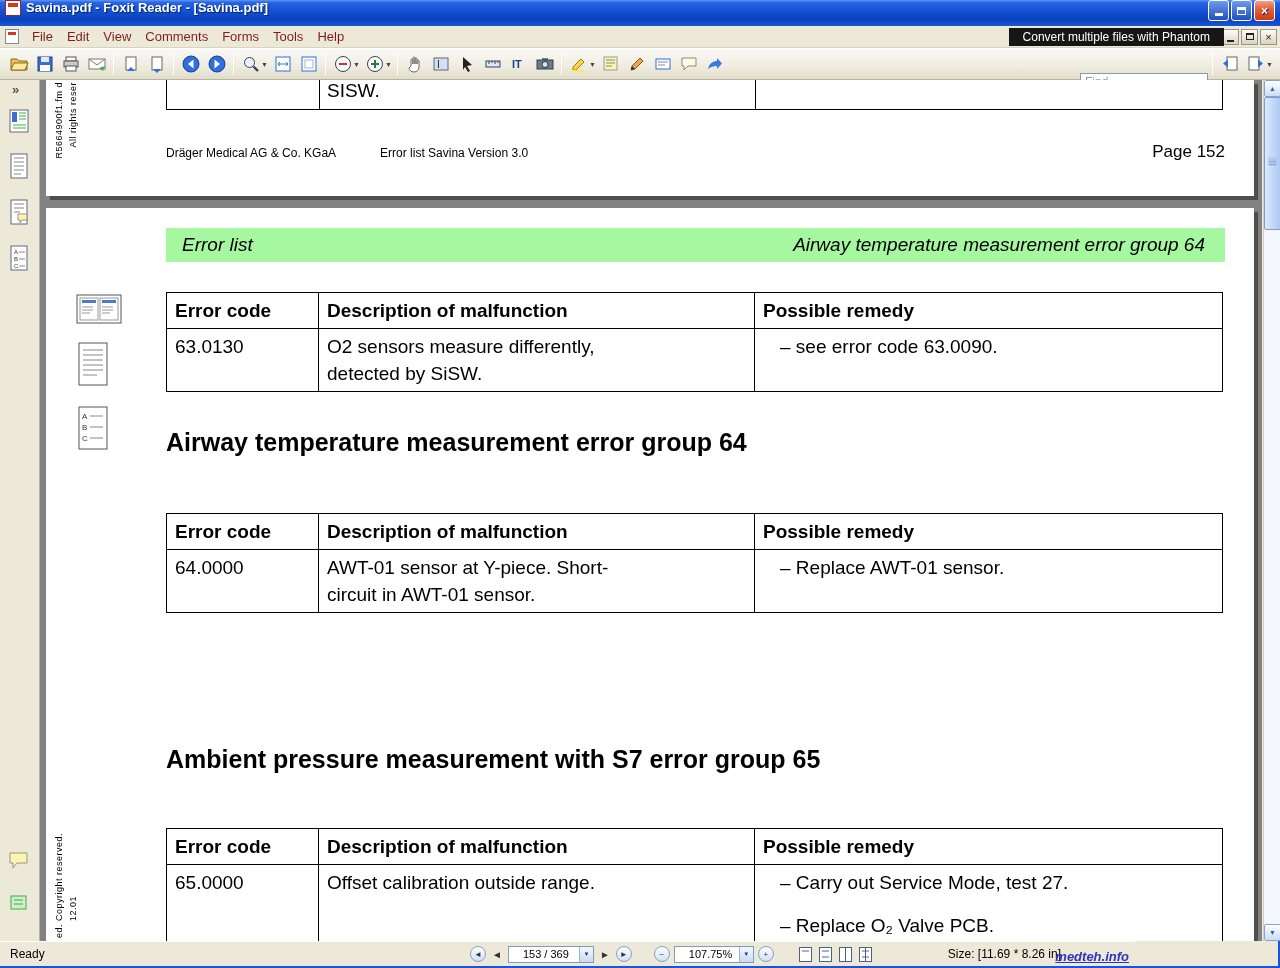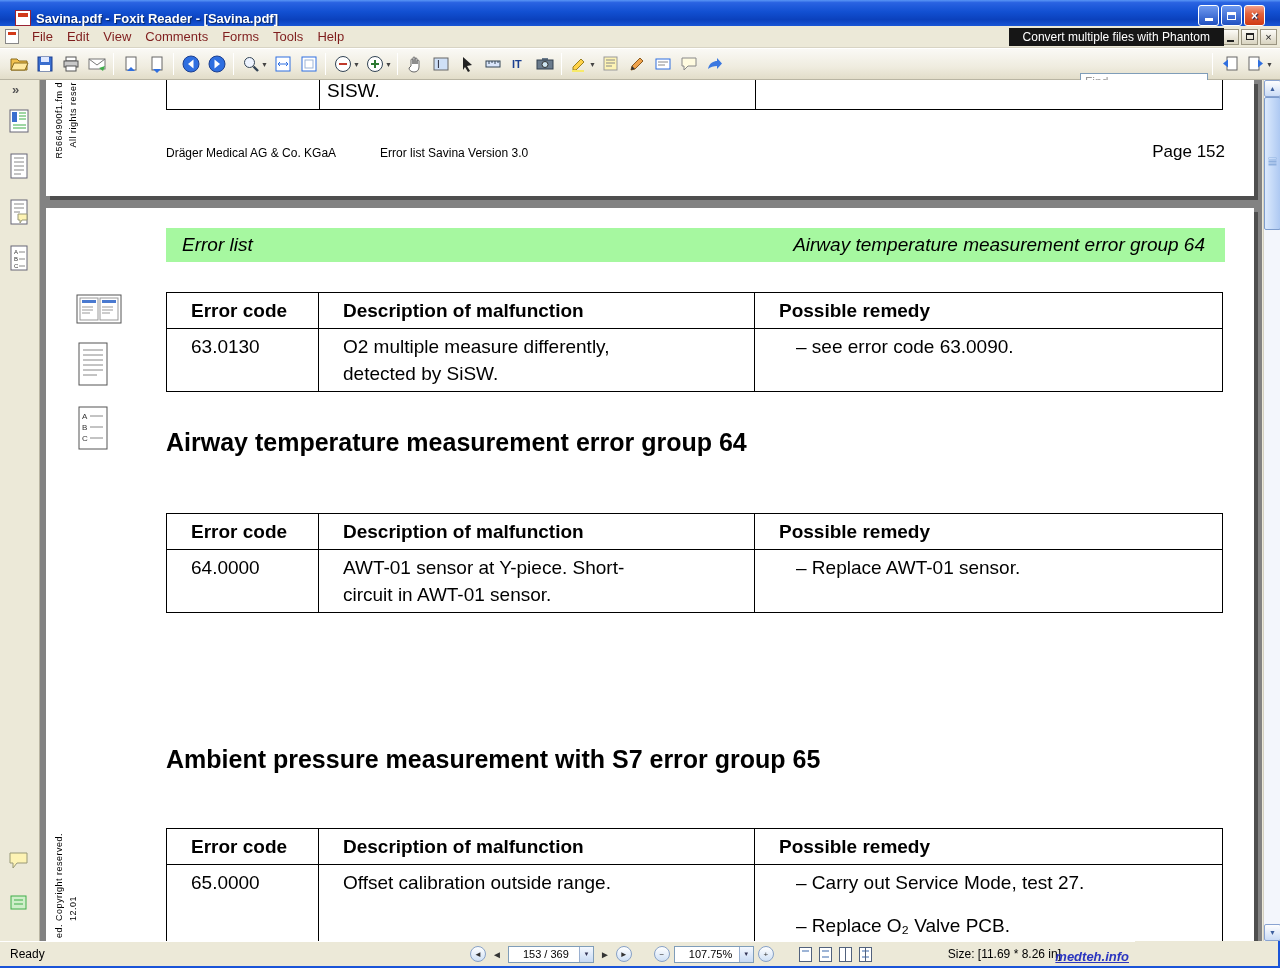--- a/index.html
+++ b/index.html
@@ -2,21 +2,21 @@
 <html><head>
 <meta charset="utf-8">
 <style>
   * { margin:0; padding:0; box-sizing:border-box; }
   html,body { width:1280px; height:968px; overflow:hidden; }
   body { font-family:"Liberation Sans","DejaVu Sans",sans-serif; background:#ece9d8; }
   .window { position:relative; width:1280px; height:968px; background:#ece9d8;
             box-shadow: inset 2px 0 #1a54d8, inset -2px 0 #1a54d8, inset 0 -2px #1a54d8; }
 
   
-  .titlebar { height:26px; display:flex; align-items:flex-end; padding:0 15px;
+  .titlebar { height:26px; display:flex; align-items:flex-start; padding:0 5px;
     background:linear-gradient(180deg,#5a96f5 0%,#2a63e2 10%,#1250d2 45%,#0b41bd 75%,#1956d6 100%);
     color:#fff; font-weight:bold; font-size:13px; text-shadow:1px 1px 1px #06255f; }
   .title-icon { width:16px; height:16px; margin-right:5px; position:relative; background:#fff; border:1px solid #923; }
   .title-icon::after { content:""; position:absolute; left:2px; top:2px; right:2px; height:4px; background:#d23a1a; }
   .titlebar .spacer { flex:1; }
   .winbtn { width:21px; height:21px; margin-left:2px; border-radius:3px; border:1px solid #fff;
     display:flex; align-items:center; justify-content:center; color:#fff; font-size:12px; font-weight:bold; }
   .winbtn.minb,.winbtn.maxb { background:linear-gradient(#6f9af0,#2050c0); }
   .winbtn.closeb { background:linear-gradient(#f2a08c 0%,#e4633c 40%,#d03a12 100%); }
   .minglyph { width:8px; height:3px; background:#fff; margin-top:8px; }
@@ -74,21 +74,21 @@
 
   
   .greenbar { position:absolute; left:120px; top:20px; width:1059px; height:34px; background:#a6f8a0;
               display:flex; align-items:center; font-style:italic; font-size:19px; padding:0 20px 0 16px; }
   .greenbar .gspacer { flex:1; }
   .doc-heading { position:absolute; left:120px; font-size:25px; font-weight:bold; white-space:nowrap; }
   .h64 { top:220px; } .h65 { top:537px; }
 
   .err-table { position:absolute; left:120px; width:1057px; border-collapse:collapse; table-layout:fixed;
                font-size:19px; }
-  .err-table th, .err-table td { border:1px solid #000; padding:4px 24px; text-align:left;
+  .err-table th, .err-table td { border:1px solid #000; padding:4px 8px; text-align:left;
                vertical-align:top; line-height:27px; font-weight:normal; }
   .err-table th { font-weight:bold; }
   .t1 { top:84px; } .t2 { top:305px; } .t3 { top:620px; }
   .remedy-line { padding-left:17px; }
   .remedy-cont { padding-left:32px; }
   .remedy-gap { margin-top:16px; }
 
   .margin-ic { position:absolute; }
   .mi1 { left:30px; top:86px; } .mi2 { left:32px; top:134px; } .mi3 { left:32px; top:198px; }
 
@@ -443,21 +443,21 @@
               <tr>
             <th>Error code</th>
             <th>Description of malfunction</th>
             <th>Possible remedy</th>
           </tr>
           <tr>
             <td>
                   <div>63.0130</div>
                 </td>
             <td>
-              <div>O2 multiple measure differently,</div>
+              <div>O2 sensors measure differently,</div>
               <div>detected by SiSW.</div>
             </td>
             <td>
               <div class="remedy-line">– see error code 63.0090.</div>
             </td>
           </tr>
         </tbody>
           </table>
 
         <div class="doc-heading h64">Airway temperature measurement error group 64</div>

